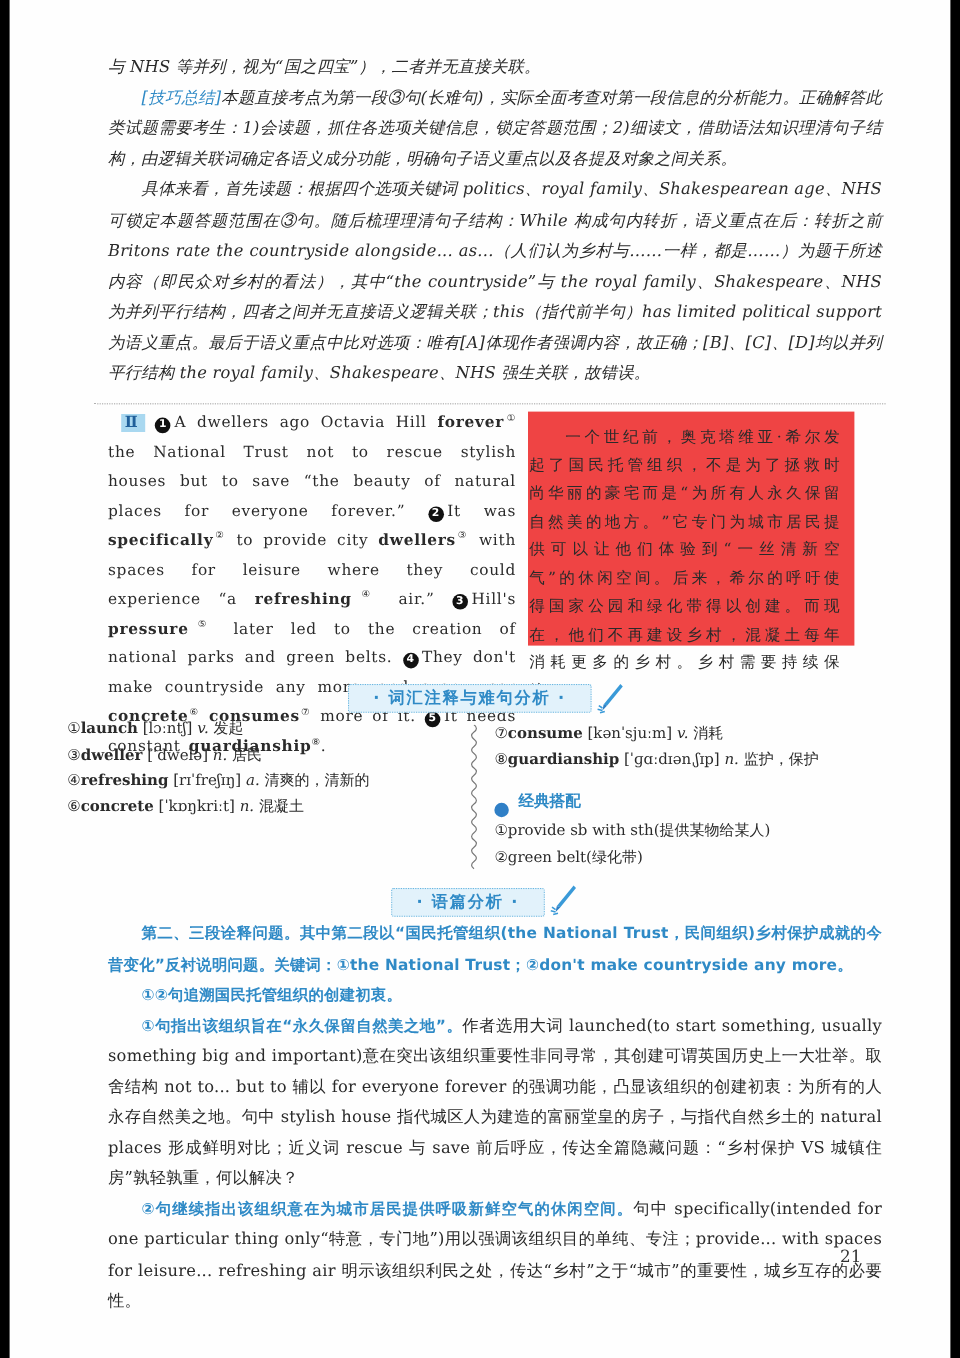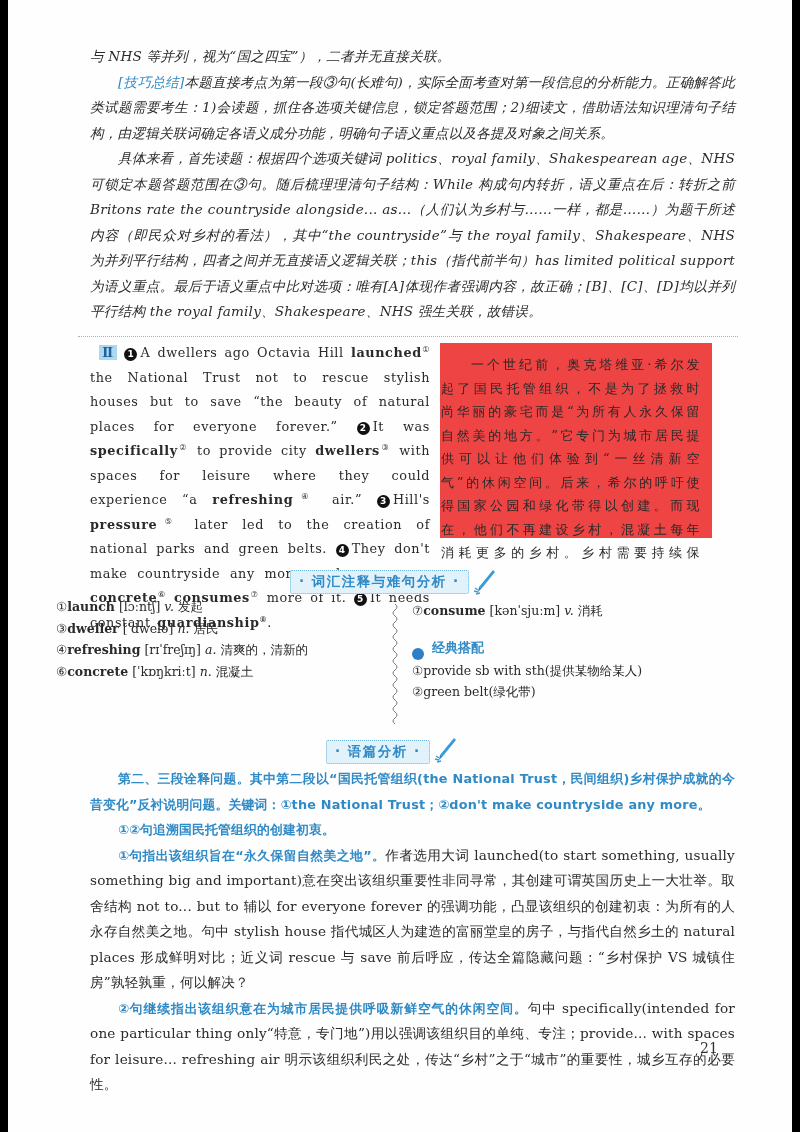--- a/index.html
+++ b/index.html
@@ -36,21 +36,21 @@
     font-family: "DejaVu Serif", serif; font-size: 13px; line-height: 23.5px;
     letter-spacing: 2.4px; text-align: justify; color: #2a2a2a;
   }
   .translation p { text-indent: 30px; }
 
   
   .sec-header { position: absolute; display: flex; align-items: center; }
   .badge {
     border: 1.5px dotted #6ab6e0; background: #e2f2fb; color: #2f8ac6;
     font-family: "DejaVu Sans", sans-serif; font-weight: bold; font-size: 13.5px;
-    padding: 2px 8px; letter-spacing: 1.5px; border-radius: 2px;
+    padding: 2px 20px; letter-spacing: 1.5px; border-radius: 2px;
   }
   .pen { margin-left: 4px; }
 
   
   .vocab-left { position: absolute; left: 48px; top: 596px; width: 330px; }
   .vocab-right { position: absolute; left: 404px; top: 600px; width: 330px; }
   .vrow { font-size: 12.5px; line-height: 21.5px; white-space: nowrap; }
   .vrow .w { font-weight: bold; }
   .vrow .pos { font-style: italic; }
   .wavy-line { position: absolute; left: 382px; top: 604px; width: 10px; height: 122px; }
@@ -69,21 +69,21 @@
     <p class="para">与 NHS 等并列，视为“国之四宝”），二者并无直接关联。</p>
     <p class="para indent"><span class="blue">[技巧总结]</span><span>本题直接考点为第一段③句(长难句)，实际全面考查对第一段信息的分析能力。正确解答此类试题需要考生：1)会读题，抓住各选项关键信息，锁定答题范围；2)细读文，借助语法知识理清句子结构，由逻辑关联词确定各语义成分功能，明确句子语义重点以及各提及对象之间关系。</span></p>
     <p class="para indent">具体来看，首先读题：根据四个选项关键词 politics、royal family、Shakespearean age、NHS 可锁定本题答题范围在③句。随后梳理理清句子结构：While 构成句内转折，语义重点在后：转折之前 Britons rate the countryside alongside... as...（人们认为乡村与……一样，都是……）为题干所述内容（即民众对乡村的看法），其中“the countryside”与 the royal family、Shakespeare、NHS 为并列平行结构，四者之间并无直接语义逻辑关联；this（指代前半句）has limited political support 为语义重点。最后于语义重点中比对选项：唯有[A]体现作者强调内容，故正确；[B]、[C]、[D]均以并列平行结构 the royal family、Shakespeare、NHS 强生关联，故错误。</p>
   </div>
 
   <div class="dotted-sep"></div>
 
   <div class="passage">
     <span style="display:inline-block;width:2px;"></span>
     <span class="para-mark">Ⅱ</span>
-    <span class="circ">1</span><span>A dwellers ago Octavia Hill </span><b>launched</b><sup>①</sup><span> the National Trust not to rescue stylish houses but to save “the beauty of natural places for everyone forever.” </span>
+    <span class="circ">1</span><span>A dwellers ago Octavia Hill </span><b>forever</b><sup>①</sup><span> the National Trust not to rescue stylish houses but to save “the beauty of natural places for everyone forever.” </span>
     <span class="circ">2</span><span>It was </span><b>specifically</b><sup>②</sup><span> to provide city </span><b>dwellers</b><sup>③</sup><span> with spaces for leisure where they could experience “a </span><b>refreshing</b><sup>④</sup><span> air.” </span>
     <span class="circ">3</span><span>Hill's </span><b>pressure</b><sup>⑤</sup><span> later led to the creation of national parks and green belts. </span>
     <span class="circ">4</span><span>They don't make countryside any more, and every year </span><b>concrete</b><sup>⑥</sup><span> </span><b>consumes</b><sup>⑦</sup><span> more of it. </span>
     <span class="circ">5</span><span>It needs constant </span><b>guardianship</b><sup>⑧</sup><span>.</span>
   </div>
 
   <div class="translation">
     <p>一个世纪前，奥克塔维亚·希尔发起了国民托管组织，不是为了拯救时尚华丽的豪宅而是“为所有人永久保留自然美的地方。”它专门为城市居民提供可以让他们体验到“一丝清新空气”的休闲空间。后来，希尔的呼吁使得国家公园和绿化带得以创建。而现在，他们不再建设乡村，混凝土每年消耗更多的乡村。乡村需要持续保护。</p>
   </div>
 
@@ -102,20 +102,21 @@
     <div class="vrow"><span>④</span><span class="w">refreshing</span> <span>[rɪˈfreʃɪŋ]</span> <span class="pos">a.</span> <span>清爽的，清新的</span></div>
     <div class="vrow"><span>⑥</span><span class="w">concrete</span> <span>[ˈkɒŋkriːt]</span> <span class="pos">n.</span> <span>混凝土</span></div>
   </div>
 
   <svg class="wavy-line" viewBox="0 0 10 122" preserveAspectRatio="none">
     <path d="M5 0 Q9 3 5 6 Q1 9 5 12 Q9 15 5 18 Q1 21 5 24 Q9 27 5 30 Q1 33 5 36 Q9 39 5 42 Q1 45 5 48 Q9 51 5 54 Q1 57 5 60 Q9 63 5 66 Q1 69 5 72 Q9 75 5 78 Q1 81 5 84 Q9 87 5 90 Q1 93 5 96 Q9 99 5 102 Q1 105 5 108 Q9 111 5 114 Q1 117 5 120" fill="none" stroke="#777" stroke-width="1"></path>
   </svg>
 
   <div class="vocab-right">
     <div class="vrow"><span>⑦</span><span class="w">consume</span> <span>[kənˈsjuːm]</span> <span class="pos">v.</span> <span>消耗</span></div>
+    <div class="vrow"><span>⑧</span><span class="w">guardianship</span> <span>[ˈɡɑːdɪənˌʃɪp]</span> <span class="pos">n.</span> <span>监护，保护</span></div>
     <div class="classic-title">
       <span class="dot-icon"></span>
       <span>经典搭配</span>
     </div>
     <div class="vrow">①provide sb with sth(提供某物给某人)</div>
     <div class="vrow">②green belt(绿化带)</div>
   </div>
 
   <div class="sec-header" style="left:318px; top:736px;align-items:flex-end;">
     <span class="badge">· 语篇分析 ·</span>

